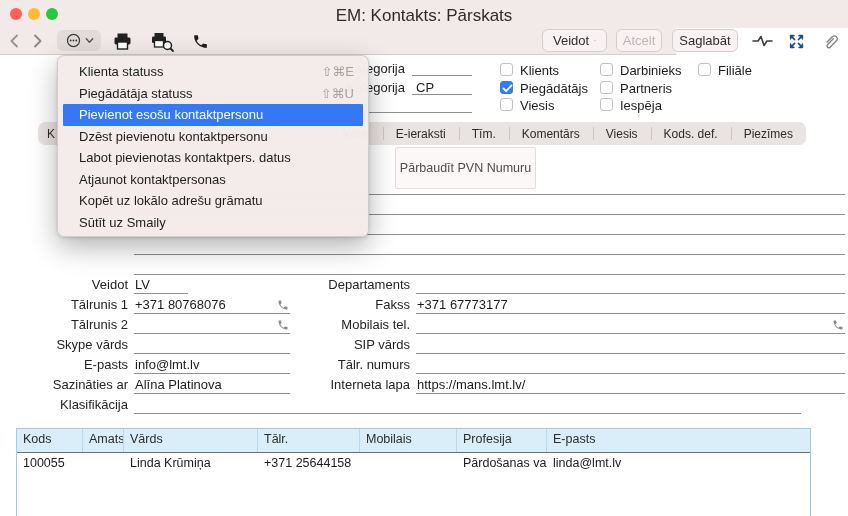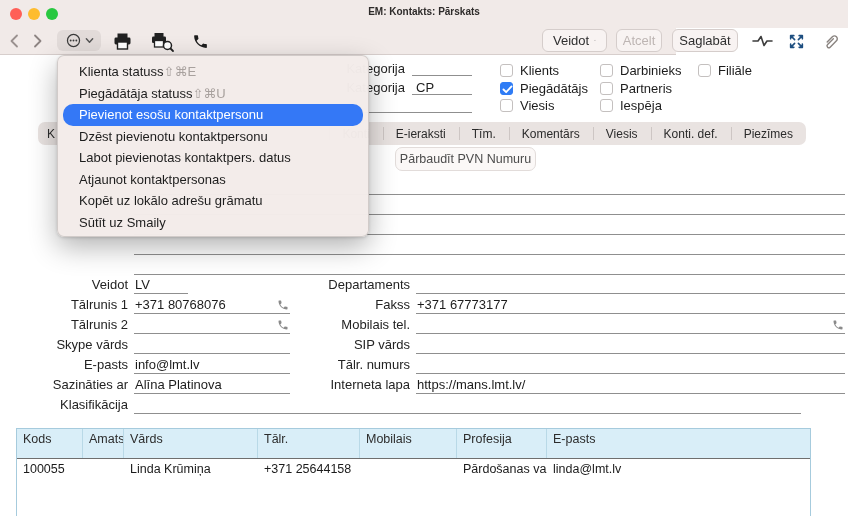--- a/index.html
+++ b/index.html
@@ -6,73 +6,73 @@
   html,body { background:#e8e8e8; }
   body { font-family:"Liberation Sans","DejaVu Sans",sans-serif; }
   .window { position:relative; width:848px; height:516px; background:#ffffff; overflow:hidden; }
 
   
   .titlebar { position:absolute; left:0; top:0; width:848px; height:28px; background:#f1eae8; }
   .traffic { position:absolute; top:8px; width:12px; height:12px; border-radius:50%; }
   .t-close { left:10px;  background:#ff5f57; }
   .t-min   { left:28px;  background:#febc2e; }
   .t-zoom  { left:46px;  background:#28c840; }
-  .win-title { position:absolute; left:0; top:6px; width:100%; text-align:center; font-size:10px; font-weight:bold; color:#2e2b2a; }
+  .win-title { position:absolute; left:0; top:6px; width:100%; text-align:center; font-size:17px; font-weight:normal; color:#2e2b2a; }
 
   .toolbar { position:absolute; left:0; top:28px; width:676px; height:27px; background:#f1eae8; border-bottom:1px solid #d7cecc; }
   .navchev { position:absolute; top:5px; width:14px; height:16px; cursor:default; }
   .tb-icon { position:absolute; top:3px; }
   .more-btn { position:absolute; left:57px; top:2px; width:44px; height:21px; background:#e2dbd9; border-radius:6px; display:flex; align-items:center; justify-content:center; gap:3px; }
   .tb-btn { position:absolute; top:1px; height:23px; background:#f8f3f2; border:1px solid #d5cdcb; border-radius:6px; font-size:13px; color:#2f2f2f; display:flex; align-items:center; justify-content:center; gap:5px; padding:0 10px; }
   .tb-btn.disabled { color:#bdb5b3; }
 
   
   .cat-label { position:absolute; width:85px; text-align:right; font-size:13px; color:#1e1e1e; height:16px; line-height:16px; }
   .cat-value { position:absolute; font-size:13px; color:#1e1e1e; height:16px; line-height:16px; }
   .uline { position:absolute; border-bottom:1px solid #8f8f8f; height:0; }
 
   
-  .cb { position:absolute; display:flex; align-items:center; gap:7px; font-size:13px; color:#1c1c1c; height:14px; }
+  .cb { position:absolute; display:flex; gap:7px; font-size:13px; color:#1c1c1c; height:14px; }
   .cb .box { width:13px; height:13px; border-radius:3px; border:1px solid #c4c0bf; background:#ffffff; flex:0 0 13px; position:relative; }
   .cb.checked .box { background:#2f7cf5; border-color:#2f7cf5; }
   .cb.checked .box svg { position:absolute; left:1px; top:2px; }
 
   
   .tabbar { position:absolute; left:38px; top:122px; width:768px; height:23px; background:#e9e3e1; border-radius:7px; display:flex; align-items:stretch; font-size:12px; color:#2b2b2b; overflow:hidden; }
   .tabseg { display:flex; align-items:center; justify-content:center; padding:0 13px; position:relative; white-space:nowrap; }
   .tabseg + .tabseg::before { content:""; position:absolute; left:0; top:5px; bottom:5px; width:1px; background:#cdc6c4; }
   .tabseg.first { flex:1 1 auto; justify-content:flex-start; padding-left:9px; }
 
   
-  .vat-btn { position:absolute; left:395px; top:147px; width:141px; height:24px; background:#fbf8f7; border:1px solid #e2dcda; border-radius:7px; font-size:12.5px; color:#4c4c4c; display:flex; align-items:center; justify-content:center; }
+  .vat-btn { position:absolute; left:395px; top:147px; width:141px; height:42px; background:#fbf8f7; border:1px solid #e2dcda; border-radius:2px; font-size:12.5px; color:#4c4c4c; display:flex; align-items:center; justify-content:center; }
 
   
   .frow { position:absolute; height:18px; font-size:13px; color:#1c1c1c; }
   .frow .lbl { position:absolute; top:0; height:18px; line-height:18px; text-align:right; color:#232323; }
   .frow .val { position:absolute; top:0; height:18px; line-height:18px; border-bottom:1px solid #8f8f8f; padding-left:1px; white-space:nowrap; overflow:hidden; }
   .frow .phone { position:absolute; right:1px; bottom:2px; }
   .lcol .lbl { left:0; width:128px; }
   .lcol .val { left:134px; width:156px; }
   .rcol .lbl { left:260px; width:150px; }
   .rcol .val { left:416px; width:429px; }
 
   
   .ctable { position:absolute; left:16px; top:428px; width:795px; height:88px; border-left:1px solid #a6cbdd; border-right:1px solid #a6cbdd; border-top:1px solid #a6cbdd; background:#ffffff; }
-  .thead { display:flex; height:30px; background:#d9eef8; border-bottom:1px solid #6f6f6f; }
+  .thead { display:flex; height:24px; background:#d9eef8; border-bottom:1px solid #6f6f6f; }
   .trow  { display:flex; height:22px; background:#ffffff; }
   .tc { height:100%; line-height:21px; font-size:12.5px; padding-left:6px; white-space:nowrap; overflow:hidden; color:#1b1b1b; }
   .thead .tc { color:#2c2c2c; border-right:1px solid #b9d9e7; }
   .thead .tc:last-child { border-right:none; }
   .c0{width:66px;} .c1{width:41px;} .c2{width:134px;} .c3{width:102px;} .c4{width:97px;} .c5{width:90px;} .c6{flex:1;}
 
   
   .menu { position:absolute; left:57px; top:55px; width:312px; height:182px; background:rgba(243,236,234,0.98); border:1px solid rgba(0,0,0,0.14); border-radius:7px; box-shadow:0 10px 28px rgba(0,0,0,0.3), 0 1px 3px rgba(0,0,0,0.15); padding:5px 0; z-index:50; }
-  .mi { height:21.5px; line-height:21.5px; font-size:13px; color:#1d1d1d; padding:0 14px 0 21px; display:flex; white-space:nowrap; }
+  .mi { height:21.5px; line-height:21.5px; font-size:13px; color:#1d1d1d; padding:0 14px 0 21px; display:flex; justify-content:space-between; white-space:nowrap; }
   .mi .sc { color:#a8a19e; }
-  .mi.hl { background:#3478f6; color:#ffffff; margin:0 5px; padding:0 9px 12px 16px; border-radius:10px; }
+  .mi.hl { background:#3478f6; color:#ffffff; margin:0 5px; padding:0 9px 12px 16px; border-radius:1px; }
 </style>
 </head>
 <body>
 
 <div class="window">
 
   <div class="titlebar">
     <div class="traffic t-close"></div>
     <div class="traffic t-min"></div>
     <div class="traffic t-zoom"></div>
@@ -184,21 +184,21 @@
     <span>Filiāle</span>
   </div>
 
   <div class="tabbar">
     <div class="tabseg first">K</div>
     <div class="tabseg">Konti</div>
     <div class="tabseg">E-ieraksti</div>
     <div class="tabseg">Tīm.</div>
     <div class="tabseg">Komentārs</div>
     <div class="tabseg">Viesis</div>
-    <div class="tabseg">Konti. def.</div>
+    <div class="tabseg">Kods. def.</div>
     <div class="tabseg">Piezīmes</div>
   </div>
 
   <div class="vat-btn">Pārbaudīt PVN Numuru</div>
 
   <div class="uline" style="left:134px; top:194px; width:711px;"></div>
   <div class="uline" style="left:134px; top:214px; width:711px;"></div>
   <div class="uline" style="left:134px; top:234px; width:711px;"></div>
   <div class="uline" style="left:134px; top:254px; width:711px;"></div>
   <div class="uline" style="left:134px; top:274px; width:711px;"></div>

